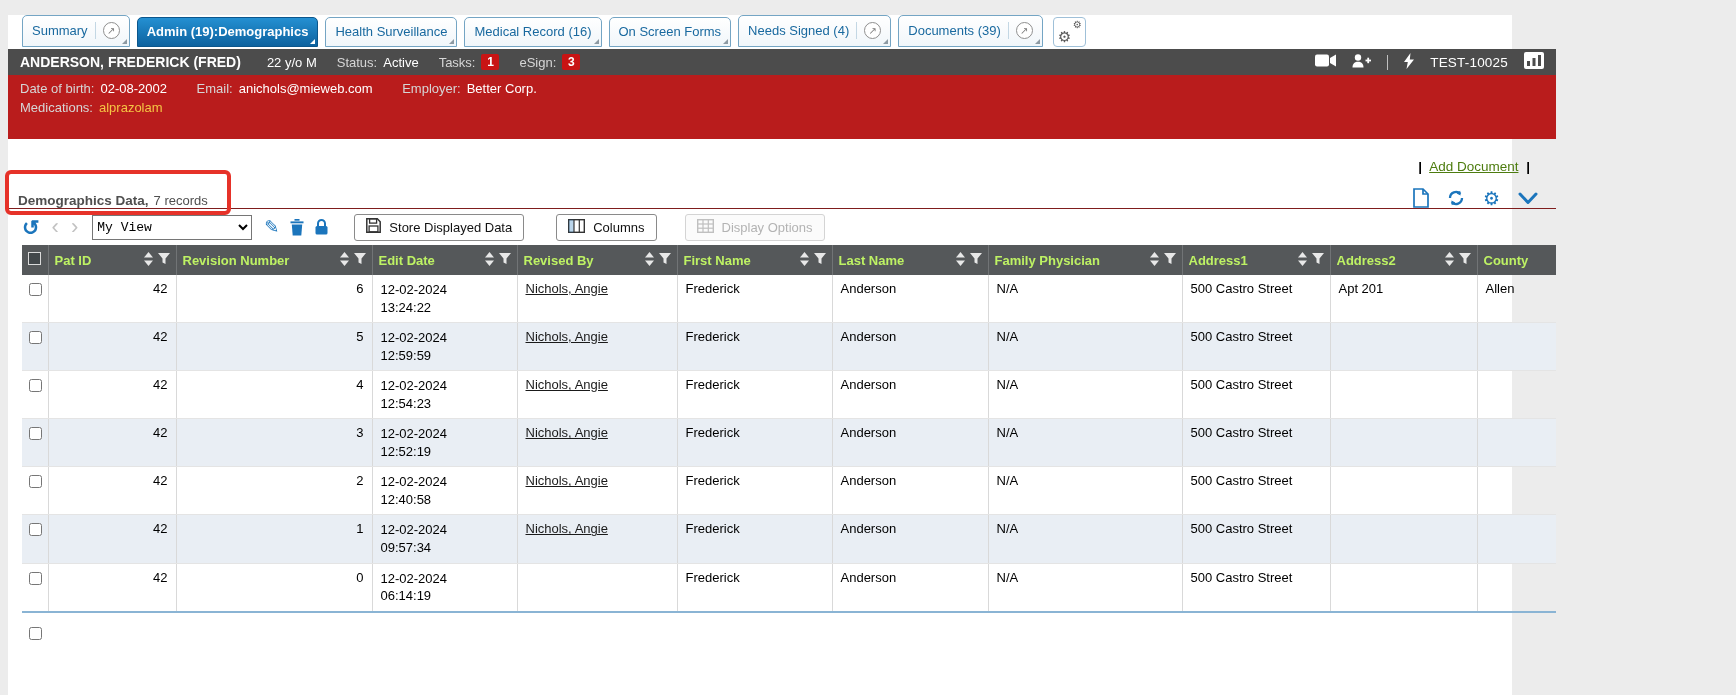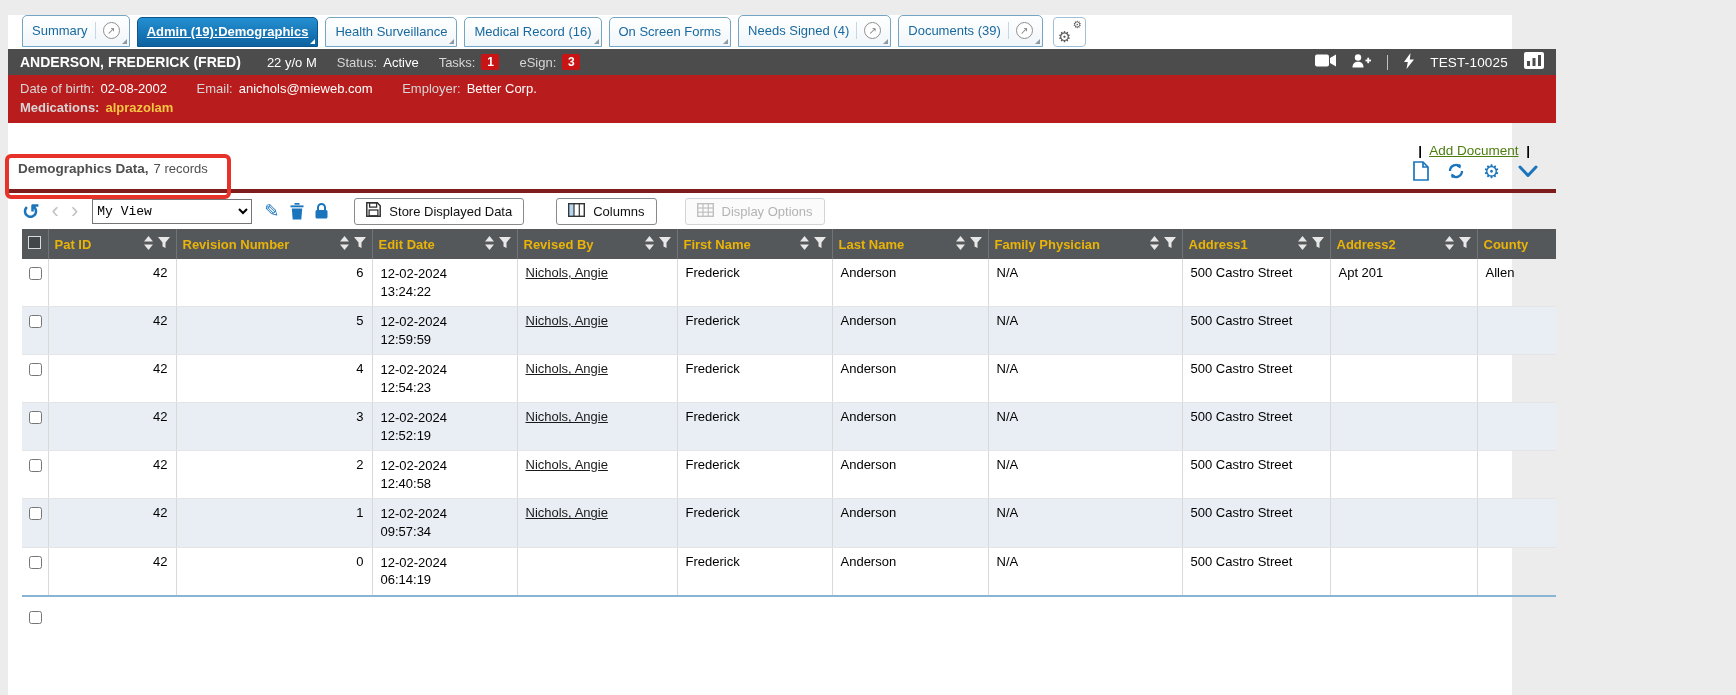--- a/index.html
+++ b/index.html
@@ -8,21 +8,21 @@
   .page { position:absolute; left:8px; top:15px; width:1504px; height:687px; background:#fff; }
   .app { width:1548px; position:relative; }
 
   
   .tabbar { display:flex; align-items:flex-end; gap:7px; padding:0 0 2px 14px; height:34px; background:#fff; }
   .tab { position:relative; display:flex; align-items:center; gap:6px; padding:6px 9px 7px; border:1px solid #74a5c4;
          border-radius:5px 5px 0 0; background:linear-gradient(#ffffff,#f1f6fa); color:#19699f; font-size:13px; cursor:pointer; }
   .tab::after { content:""; position:absolute; right:2px; bottom:2px; width:0; height:0;
                 border-left:5px solid transparent; border-bottom:5px solid #8d9aa3; }
   .tab.active { background:linear-gradient(#2490d2,#0d629f); border-color:#0b5档8f; border-color:#0b568c; color:#fff; font-weight:bold; }
-  .tab.active .tab-label { text-decoration:underline; }
+  .tab.active .tab-label { }
   .tab.active::after { border-bottom-color:#fff; }
   .popout-wrap { border-left:1px solid #c3d7e4; padding-left:7px; margin-left:1px; display:flex; align-items:center; }
   .popout { display:inline-flex; align-items:center; justify-content:center; width:17px; height:17px;
             border:1.5px solid #8f8f8f; border-radius:50%; color:#7a7a7a; font-size:10px; line-height:1; background:#fff; }
   .gearbtn { position:relative; width:33px; height:30px; border:1px solid #9fc0d8; border-radius:4px; background:#fff;
              cursor:pointer; margin-left:3px; }
   .gear-a { position:absolute; left:4px; bottom:2px; font-size:15px; color:#5a5a5a; line-height:1; }
   .gear-b { position:absolute; right:3px; top:2px; font-size:10px; color:#5a5a5a; line-height:1; }
 
   
@@ -30,34 +30,34 @@
   .pt-row1 { display:flex; align-items:center; background:#4c4c4c; height:26px; padding:0 12px; column-gap:20px; font-size:13px; }
   .pt-name { font-weight:bold; font-size:14px; margin-right:6px; }
   .pt-pair { display:inline-flex; align-items:center; gap:6px; }
   .pt-label { color:#d6d6d6; }
   .pt-value { color:#fff; }
   .badge { background:#c81414; color:#fff; min-width:18px; text-align:center; padding:1px 4px; font-size:12px; font-weight:bold; border-radius:2px; cursor:pointer; }
   .pt-icons { margin-left:auto; display:flex; align-items:center; gap:16px; }
   .pt-id { font-size:13.5px; letter-spacing:.2px; }
   .vdiv { width:1px; height:15px; background:rgba(255,255,255,.65); }
   .pt-row2 { padding:6px 12px 2px; font-size:13px; }
-  .pt-row3 { padding:2px 12px 8px; font-size:13px;font-weight:bold; }
+  .pt-row3 { padding:2px 12px 24px; font-size:13px; }
   .pt-row2 .pt-pair, .pt-row3 .pt-pair { margin-right:26px; }
   .meds { color:#f5c544; }
 
   
   .content { position:relative; }
   .top-links { height:38px; padding:20px 22px 0 0; text-align:right; font-size:13.5px; color:#000; }
   .left-links { height:40px; padding:9px 0 0 14px; font-size:13.5px; }
   a.plain { color:#4d7c0f; text-decoration:underline; cursor:pointer; }
   .sep { color:#000; margin:0 4px; font-weight:bold; }
   .annotation { position:absolute; left:-3px; top:31px; width:226px; height:45px;
                 border:4px solid #e63229; border-radius:6px; pointer-events:none; z-index:10; }
 
-  .section-head { display:flex; align-items:flex-start; height:32px; padding:0 18px 0 10px; border-bottom:4px solid #7f1d1d; }
+  .section-head { display:flex; align-items:flex-end; height:32px; padding:0 18px 0 10px; border-bottom:1px solid #7f1d1d; }
   .section-title { font-weight:bold; color:#4f4f4f; font-size:13.5px; }
   .section-count { color:#4f4f4f; font-size:13px; margin-left:5px; }
   .section-icons { margin-left:auto; display:flex; align-items:center; gap:18px; }
   .section-icons .ic { cursor:pointer; display:inline-flex; align-items:center; }
   .gear-glyph { color:#1b75bc; font-size:19px; line-height:1; }
 
   .toolbar { display:flex; align-items:center; height:36px; padding:0 0 0 14px; }
   .tb-undo { color:#1b75bc; font-size:21px; font-weight:bold; line-height:1; cursor:pointer; }
   .tb-nav { color:#c2c2c2; font-size:22px; line-height:1; margin-left:12px; }
   select.view { height:25px; width:160px; border:1px solid #767676; background:#fff; font-size:13px; margin-left:14px;
@@ -66,21 +66,21 @@
   .tb-ic { margin-left:11px; cursor:pointer; display:inline-flex; }
   .btn { display:inline-flex; align-items:center; gap:8px; border:1px solid #8a8a8a; background:#fff; border-radius:3px;
          padding:4px 11px; font-size:13px; color:#111; cursor:pointer; height:27px; }
   .btn-store { margin-left:26px; }
   .btn-cols { margin-left:32px; }
   .btn.disabled { color:#b3b3b3; border-color:#d4d4d4; background:#fbfbfb; cursor:default; margin-left:28px; }
 
   
   table.grid { border-collapse:collapse; table-layout:fixed; width:1534px; margin-left:14px; font-size:13px;
                border-bottom:2px solid #8ab4d4; }
-  .grid th { background:#55585a; color:#eab308; font-weight:bold; text-align:left; padding:0 6px; height:30px;
+  .grid th { background:#55585a; color:#bef264; font-weight:bold; text-align:left; padding:0 6px; height:30px;
              border-right:1px solid #717476; cursor:pointer; }
   .grid th:last-child { border-right:none; }
   .th-inner { display:flex; align-items:center; gap:5px; }
   .th-label { flex:1; overflow:hidden; white-space:nowrap; }
   .grid td { padding:6px 8px; vertical-align:top; border-right:1px solid #d9d9d9; height:43px;
              border-bottom:1px solid #e4e4e4; overflow:hidden; white-space:nowrap; }
   .grid td:last-child { border-right:none; }
   .grid tr.alt td { background:#e9eef4; }
   .grid td.num { text-align:right; }
   .grid td.check { padding:8px 0 0 7px; }

